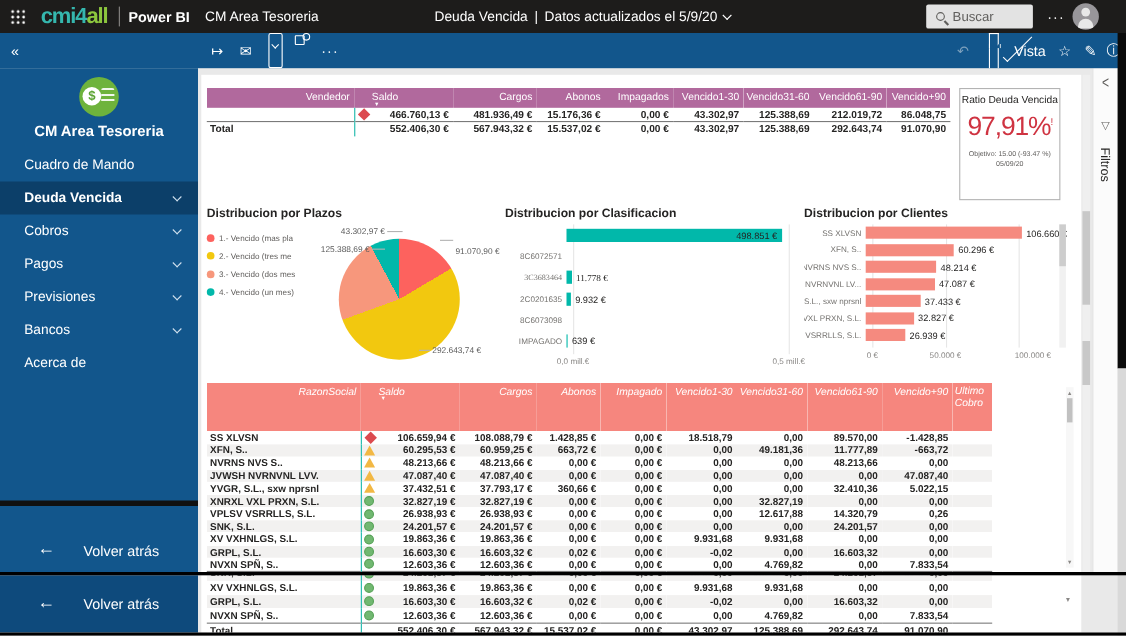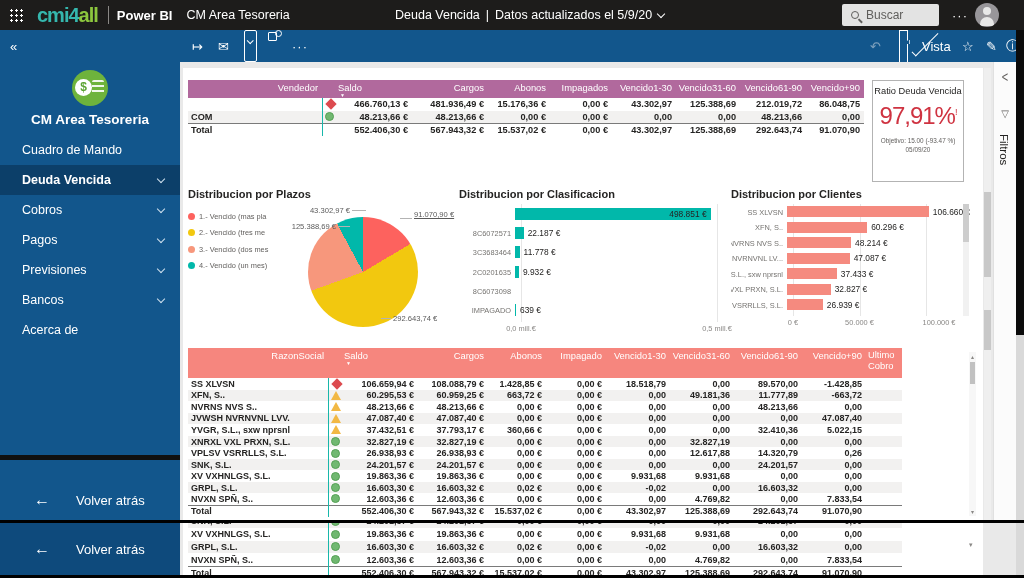--- a/index.html
+++ b/index.html
@@ -72,21 +72,21 @@
   table.pbi tr.tot td { font-weight:700; border-top:1px solid #7a7a7a; background:#fff; }
   .sort-ic { display:block; font-size:5px; line-height:4px; margin-left:2px; }
   .st { display:inline-block; flex:0 0 auto; }
   .st.red-diamond { width:8px; height:8px; background:#dc4a4f; transform:rotate(45deg); margin:1px 2px; }
   .st.green-circle { width:9px; height:9px; border-radius:50%; background:#71b871; border:1px solid #54a054; }
   .st.yellow-triangle { width:0; height:0; border-left:5px solid transparent; border-right:5px solid transparent; border-bottom:9px solid #f2b844; }
   #vendor-wrap { position:absolute; left:5px; top:12px; width:676px; }
   #vendor-wrap td { height:12.8px; }
   #razon-wrap { position:absolute; left:5px; top:280px; width:714px; }
   #razon-wrap td { height:11.55px; font-size:9px; }
-  #razon-wrap th { height:30px; }
+  #razon-wrap th { height:44px;font-style:italic; }
 
   
   .ratio-card { position:absolute; left:689px; top:12px; width:92px; height:102px; border:1px solid #b3b3b3; background:#fff; text-align:center; }
   .ratio-title { font-size:9.3px; color:#252423; margin-top:5px; }
   .ratio-value { font-size:24px; color:#cf3341; letter-spacing:-1px; margin-top:6px; }
   .ratio-value sup { font-size:9px; }
   .ratio-sub { font-size:6.4px; color:#605e5c; margin-top:7px; }
   .ratio-date { font-size:6.4px; color:#605e5c; margin-top:2px; }
 
   
@@ -260,36 +260,20 @@
               </div>
             </td>
             <td>481.936,49 €</td>
             <td>15.176,36 €</td>
             <td>0,00 €</td>
             <td>43.302,97</td>
             <td>125.388,69</td>
             <td>212.019,72</td>
             <td>86.048,75</td>
           </tr>
-          <tr class="alt">
-            <td class="nm">COM</td>
-            <td class="sal">
-              <div class="cellwrap">
-                <span class="st green-circle"></span>
-                <span class="v">48.213,66 €</span>
-              </div>
-            </td>
-            <td>48.213,66 €</td>
-            <td>0,00 €</td>
-            <td>0,00 €</td>
-            <td>0,00</td>
-            <td>0,00</td>
-            <td>48.213,66</td>
-            <td>0,00</td>
-          </tr>
           <tr class="tot">
             <td class="nm">Total</td>
             <td class="sal">552.406,30 €</td>
             <td>567.943,32 €</td>
             <td>15.537,02 €</td>
             <td>0,00 €</td>
             <td>43.302,97</td>
             <td>125.388,69</td>
             <td>292.643,74</td>
             <td>91.070,90</td>
@@ -320,21 +304,21 @@
           <span class="ldot" style="background: rgb(247, 151, 124);"></span>
           <span>3.- Vencido (dos mes</span>
         </div>
         <div class="litem">
           <span class="ldot" style="background: rgb(1, 184, 170);"></span>
           <span>4.- Vencido (un mes)</span>
         </div>
       </div>
     <div id="pie" style="background: conic-gradient(rgb(253, 98, 94) 0deg, rgb(253, 98, 94) 59.3504deg, rgb(242, 200, 15) 59.3504deg, rgb(242, 200, 15) 250.065deg, rgb(247, 151, 124) 250.065deg, rgb(247, 151, 124) 331.78deg, rgb(1, 184, 170) 331.78deg, rgb(1, 184, 170) 360deg);"></div>
     <div class="plab" style="left:100px;top:18px;width:62px;text-align:right;">43.302,97 €</div>
-    <div class="plab" style="left:226px;top:22px;text-decoration:underline;">91.070,90 €</div>
+    <div class="plab" style="left:226px;top:36px;">91.070,90 €</div>
     <div class="plab" style="left:88px;top:34px;width:60px;text-align:right;">125.388,69 €</div>
     <div class="plab" style="left:205px;top:126px;">292.643,74 €</div>
     <div class="pline" style="left:164px;top:22px;width:14px;"></div>
     <div class="pline" style="left:212px;top:30px;width:12px;"></div>
     <div class="pline" style="left:150px;top:38px;width:12px;"></div>
     <div class="pline" style="left:193px;top:130px;width:10px;"></div>
   </div>
 
   <div class="panel" id="clas-panel">
     <div class="chart-title">Distribucion por Clasificacion</div>
@@ -348,26 +332,22 @@
           <div class="btrack">
             <div class="bbar" style="width: 195.55px; height: 12px; background: rgb(1, 184, 170);">
               <span class="blab inside">498.851 €</span>
             </div>
           </div>
         </div>
         <div class="brow" style="height: 19.3px; align-items: center;">
           <div class="bcat" style="width: 56px;">
             <span>8C6072571</span>
           </div>
-          <div class="btrack">
-            <div class="bbar" style="width: 8.6973px; height: 12px; background: rgb(1, 184, 170);"></div>
-            <span class="blab">22.187 €</span>
-          </div>
-        </div>
-        <div class="brow" style="height: 19.3px;">
+        </div>
+        <div class="brow" style="height: 19.3px; font-family: Liberation Serif, serif;">
           <div class="bcat" style="width: 56px;">
             <span>3C3683464</span>
           </div>
           <div class="btrack">
             <div class="bbar" style="width: 4.61698px; height: 12px; background: rgb(1, 184, 170);"></div>
             <span class="blab">11.778 €</span>
           </div>
         </div>
         <div class="brow" style="height: 19.3px;">
           <div class="bcat" style="width: 56px;">

